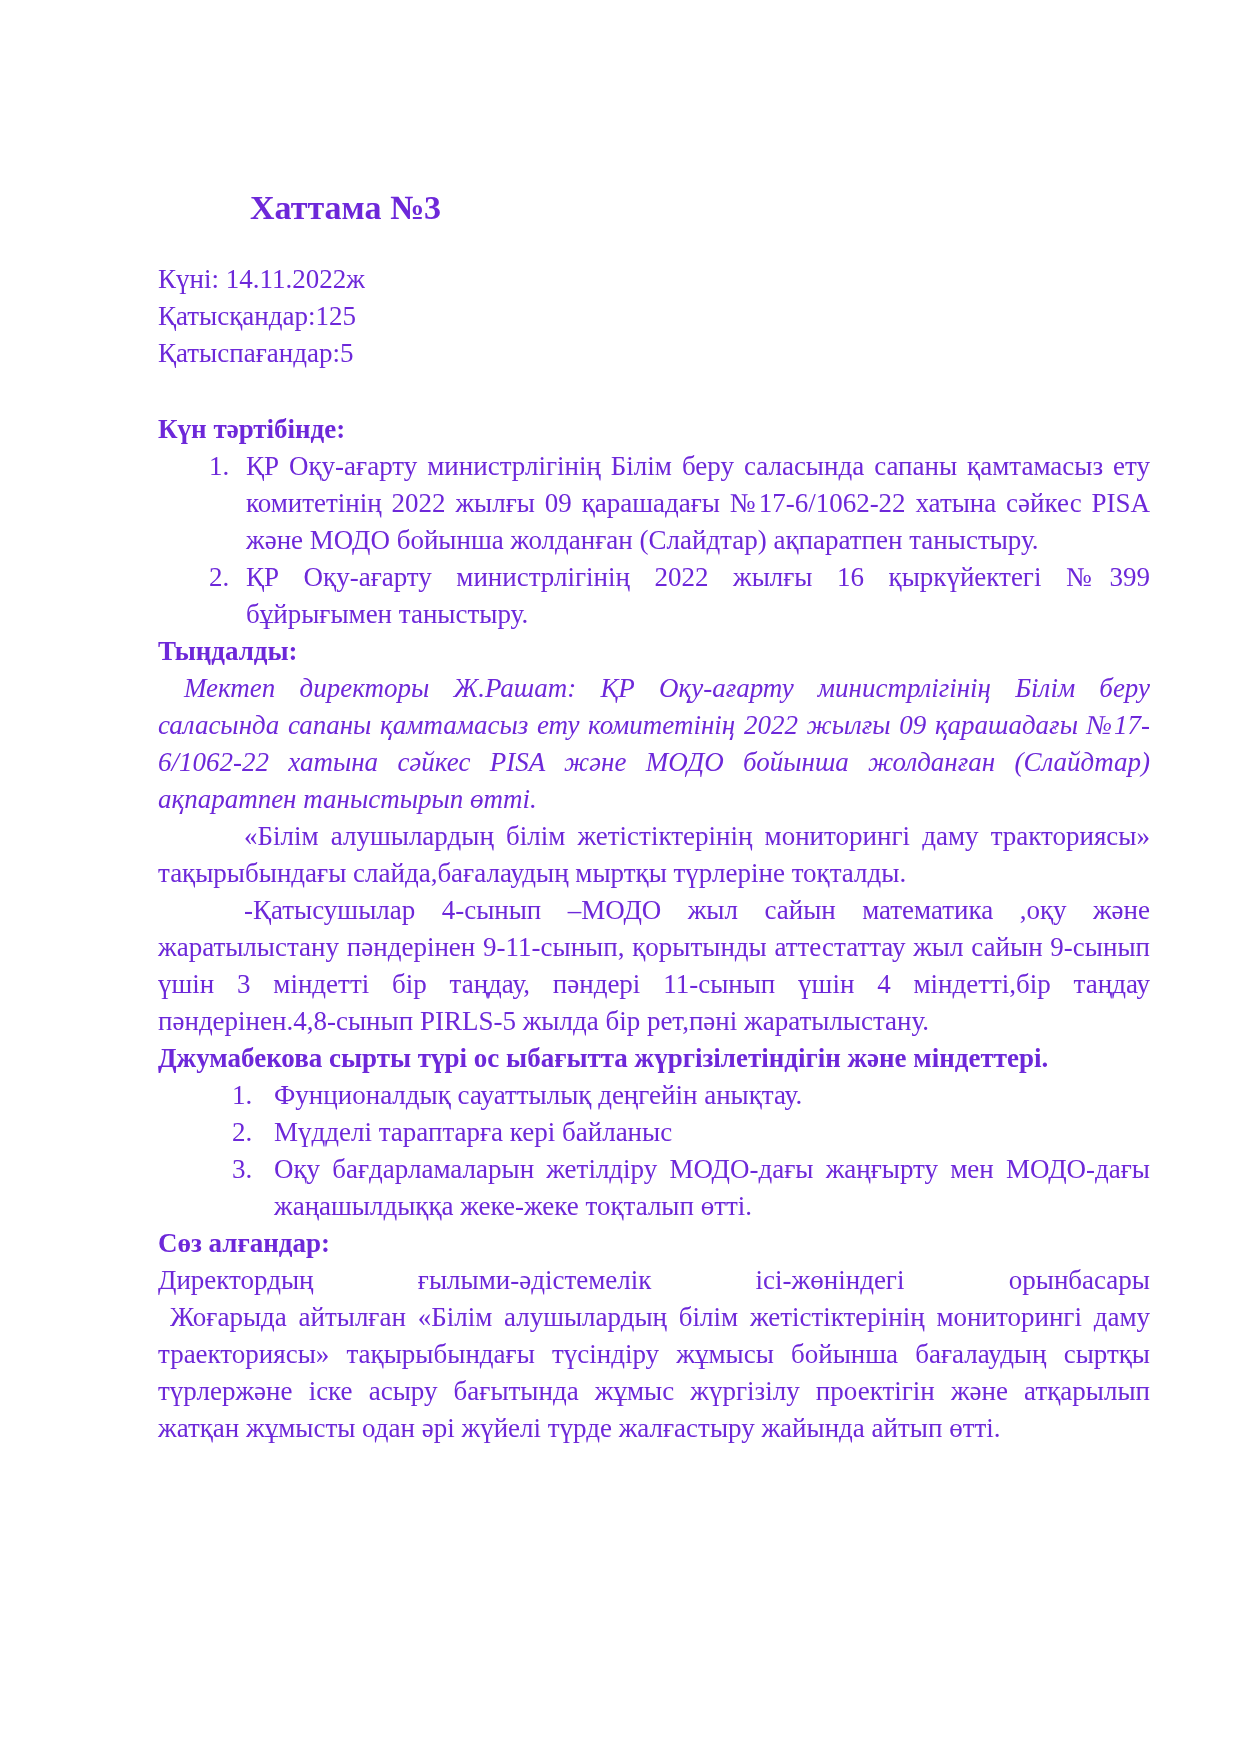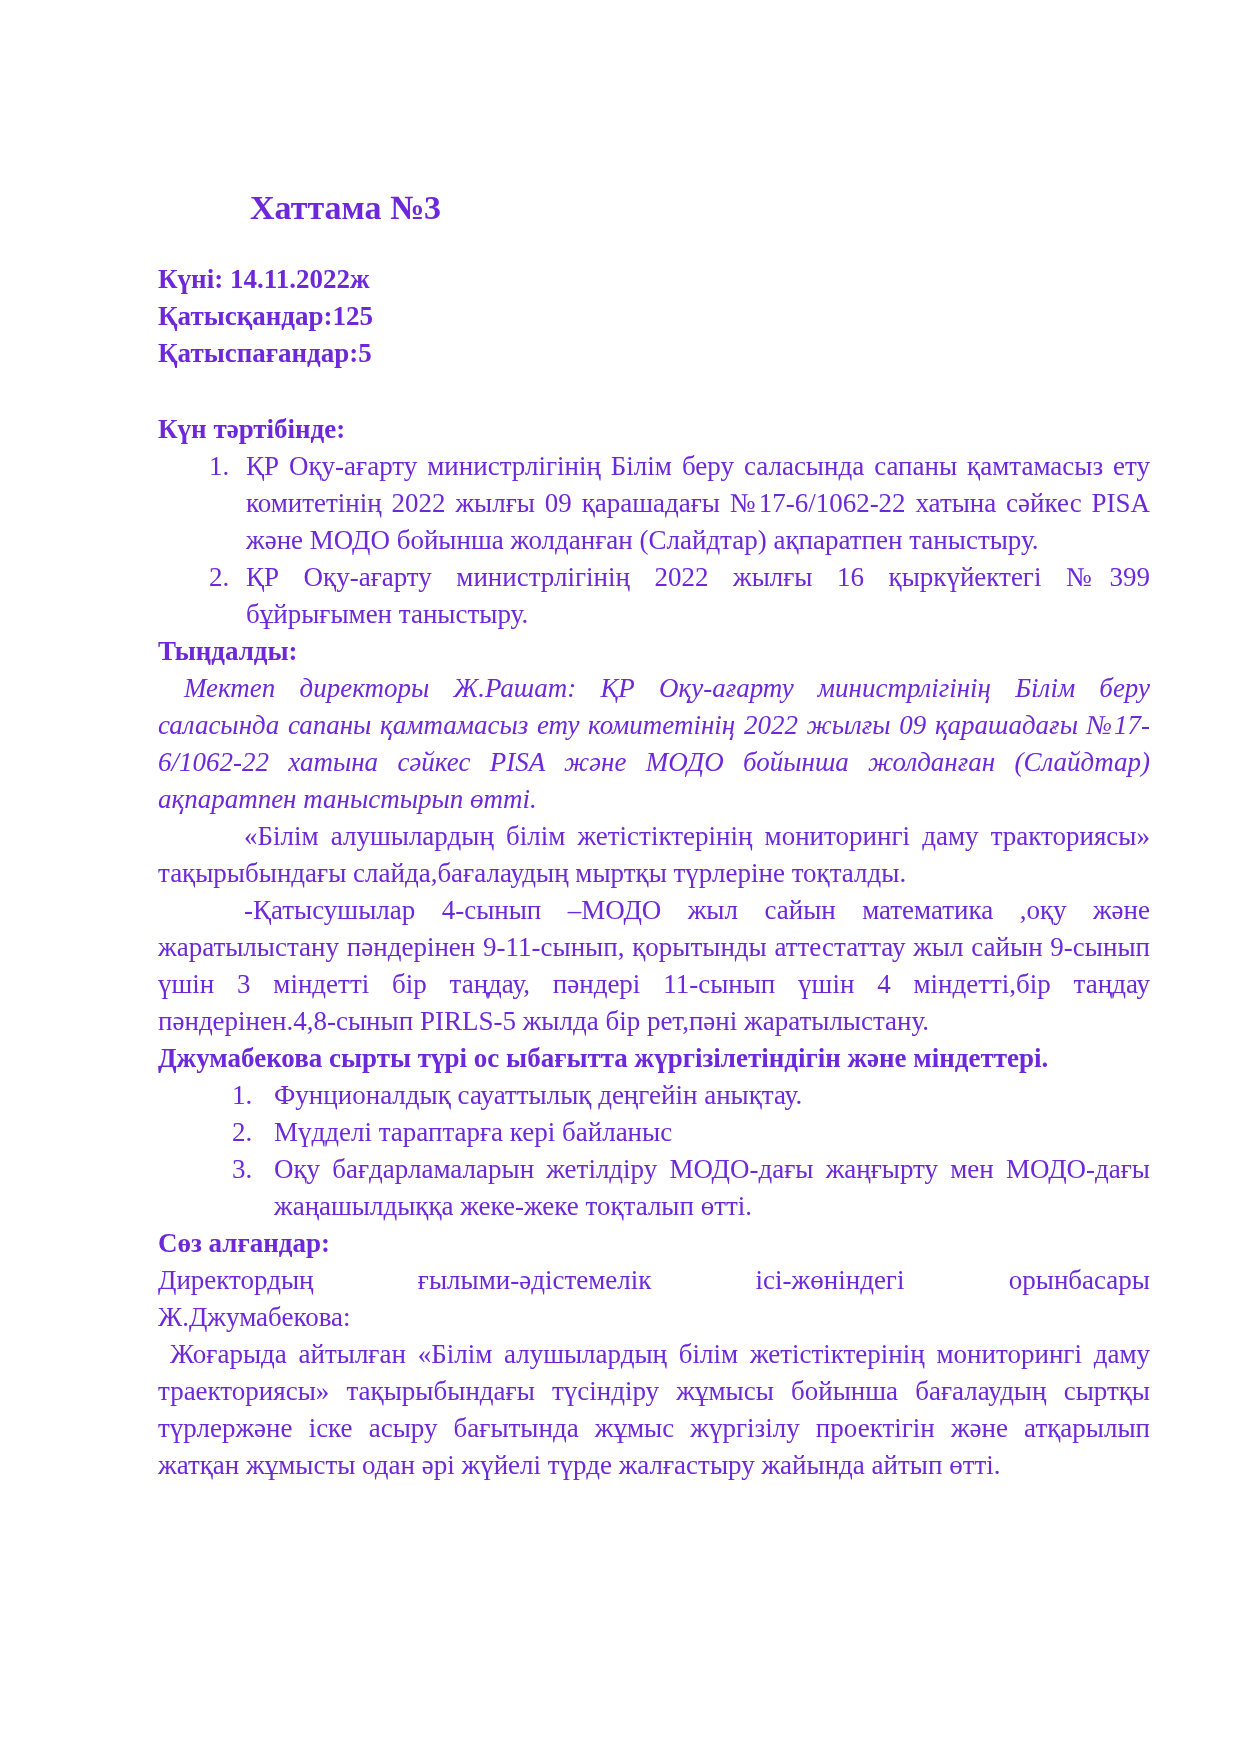--- a/index.html
+++ b/index.html
@@ -29,21 +29,21 @@
     margin: 0 0 33px 0;
     padding-left: 92px;
     text-align: left;
   }
   .intro {
     font-weight: bold;
     margin: 0 0 13px 0;
     text-indent: 13px;
   }
   .meta { margin: 0 0 39px 0; text-align: left; }
-  .meta p { margin: 0; font-weight: bold; }
+  .meta p { margin: 0; }
   .sect {
     font-size: inherit;
     line-height: inherit;
     font-weight: bold;
     margin: 0;
     text-align: justify;
   }
   .para { margin: 0; }
   .indent-xs { text-indent: 12px; }
   .indent-sm { text-indent: 26px; font-style: italic; }
@@ -96,17 +96,16 @@
 
     <h2 class="sect">Джумабекова сырты түрі ос ыбағытта жүргізілетіндігін және міндеттері.</h2>
     <ol class="num-list tasks">
       <li>Фунционалдық сауаттылық деңгейін анықтау.</li>
       <li>Мүдделі тараптарға кері байланыс</li>
       <li>Оқу бағдарламаларын жетілдіру МОДО-дағы жаңғырту мен МОДО-дағы жаңашылдыққа жеке-жеке тоқталып өтті.</li>
     </ol>
 
     <h2 class="sect">Сөз алғандар:</h2>
     <p class="para line-just">Директордың ғылыми-әдістемелік ісі-жөніндегі орынбасары</p>
-    <p class="para">Ж.Джумабекова:</p>
     <p class="para indent-xs">Жоғарыда айтылған «Білім алушылардың білім жетістіктерінің мониторингі даму траекториясы» тақырыбындағы түсіндіру жұмысы бойынша бағалаудың сыртқы түрлержәне іске асыру бағытында  жұмыс жүргізілу проектігін және атқарылып жатқан жұмысты одан әрі жүйелі түрде жалғастыру жайында айтып өтті.</p>
 
   </div>
 </div>
 
 </body></html>

